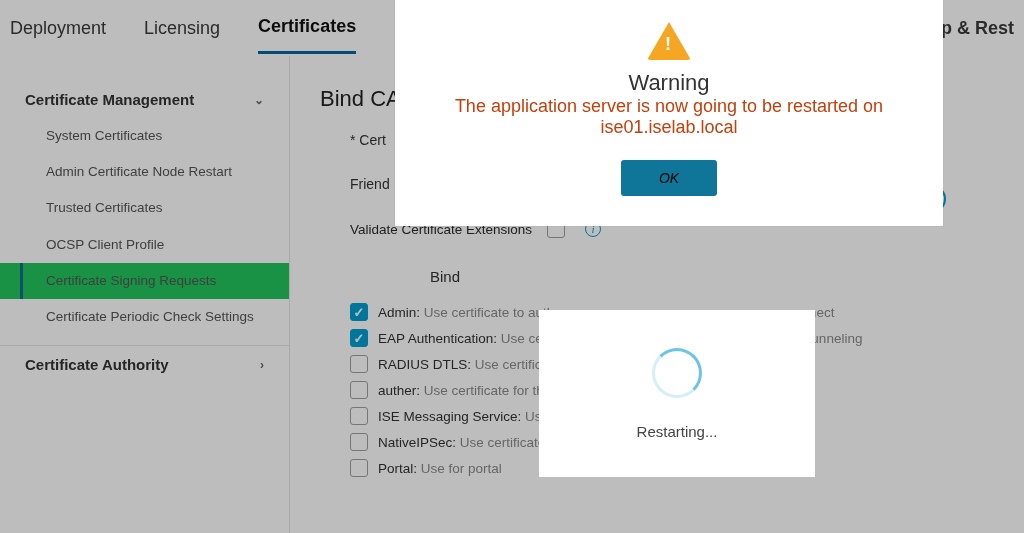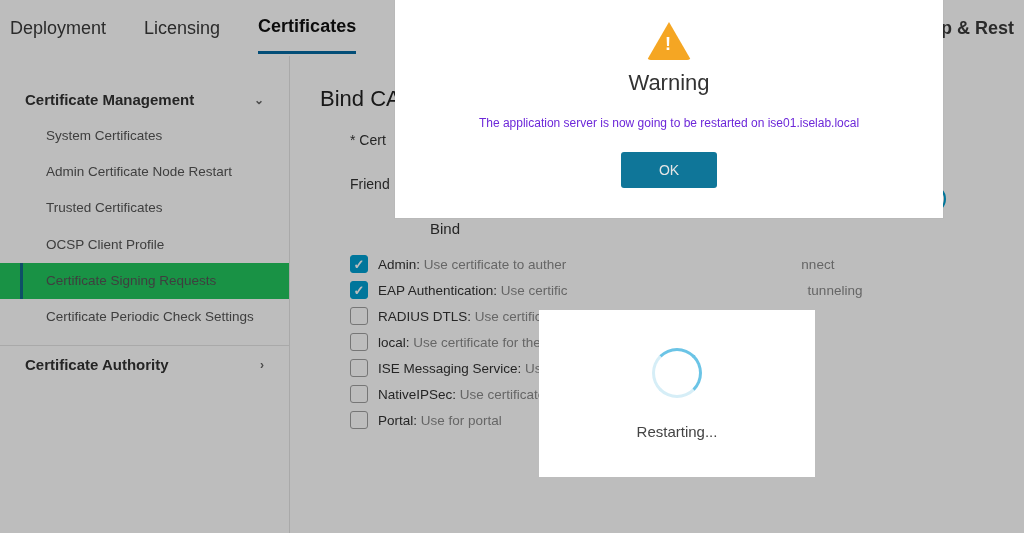--- a/index.html
+++ b/index.html
@@ -37,22 +37,22 @@
   .submit-circle { position: absolute; right: 78px; top: 185px; width: 28px; height: 28px; border: 2px solid #00a0d1; border-radius: 50%; }
 
   
   .overlay { position: absolute; inset: 0; background: rgba(0,0,0,0.26); z-index: 10; }
 
   
   .modal { position: absolute; left: 395px; top: 0; width: 548px; background: #fff; z-index: 20; padding: 22px 30px 30px 30px; text-align: center; box-shadow: 0 0 0 1px rgba(0,0,0,0.02); }
   .warn-icon { width: 0; height: 0; border-left: 22px solid transparent; border-right: 22px solid transparent; border-bottom: 38px solid #f5a623; margin: 0 auto 10px auto; position: relative; border-radius: 4px; }
   .warn-icon::after { content: "!"; position: absolute; top: 12px; left: -4px; color: #fff; font-weight: 700; font-size: 18px; }
   .modal-title { font-size: 22px; color: #333; }
-  .modal-msg { font-size: 12px; color: #6d28d9; margin-bottom: 22px; margin-top: 20px; }
-  .ok-btn { background: #0f7699; color: #e5e5e5; border: none; padding: 10px 38px; font-size: 14px; cursor: pointer; border-radius: 3px; }
+  .modal-msg { font-size: 18px; color: #c2410c; margin-bottom: 22px; }
+  .ok-btn { background: #0f7699; color: #000000; border: none; padding: 10px 38px; font-size: 14px; cursor: pointer; border-radius: 3px; font-style: italic; }
 
   
   .restart-box { position: absolute; left: 539px; top: 310px; width: 276px; height: 167px; background: #fff; z-index: 30; display: flex; flex-direction: column; align-items: center; justify-content: center; }
   .spinner { width: 50px; height: 50px; border: 3px solid #d6eef7; border-top-color: #6bc4e6; border-right-color: #6bc4e6; border-radius: 50%; margin-bottom: 25px; }
   .restart-text { font-size: 15px; color: #444; }
 </style>
 </head>
 <body>
 
 <div class="tabs">
@@ -78,40 +78,45 @@
     <div class="side-group">
       <span>Certificate Authority</span>
       <span class="chev">›</span>
     </div>
   </div>
 
   <div class="content">
     <div class="page-title">Bind CA S</div>
     <div class="form-row">* Cert</div>
     <div class="form-row">Friend</div>
+    <div class="chk-row" style="margin-bottom:30px">
+      <span>Validate Certificate Extensions</span>
+      <span class="chkbox" style="margin-left:15px"></span>
+      <span class="info-icon">i</span>
+    </div>
 
     <div class="section-label">Bind</div>
 
     <div class="chk-row">
       <span class="chkbox checked"></span>
       <span class="chk-label"><strong>Admin:</strong><span> Use certificate to auther</span></span>
       <span style="margin-left:235px" class="chk-label">nnect</span>
     </div>
     <div class="chk-row">
       <span class="chkbox checked"></span>
       <span class="chk-label"><strong>EAP Authentication:</strong><span> Use certific</span></span>
       <span style="margin-left:240px" class="chk-label"> tunneling</span>
     </div>
     <div class="chk-row">
       <span class="chkbox"></span>
       <span class="chk-label"><strong>RADIUS DTLS:</strong><span> Use certificate fo</span></span>
     </div>
     <div class="chk-row">
       <span class="chkbox"></span>
-      <span class="chk-label"><strong>local:</strong><span> Use certificate for the p</span></span>
+      <span class="chk-label"><strong>auther:</strong><span> Use certificate for the p</span></span>
     </div>
     <div class="chk-row">
       <span class="chkbox"></span>
       <span class="chk-label"><strong>ISE Messaging Service:</strong><span> Use cer</span></span>
     </div>
     <div class="chk-row">
       <span class="chkbox"></span>
       <span class="chk-label"><strong>NativeIPSec:</strong><span> Use certificate for</span></span>
     </div>
     <div class="chk-row">

